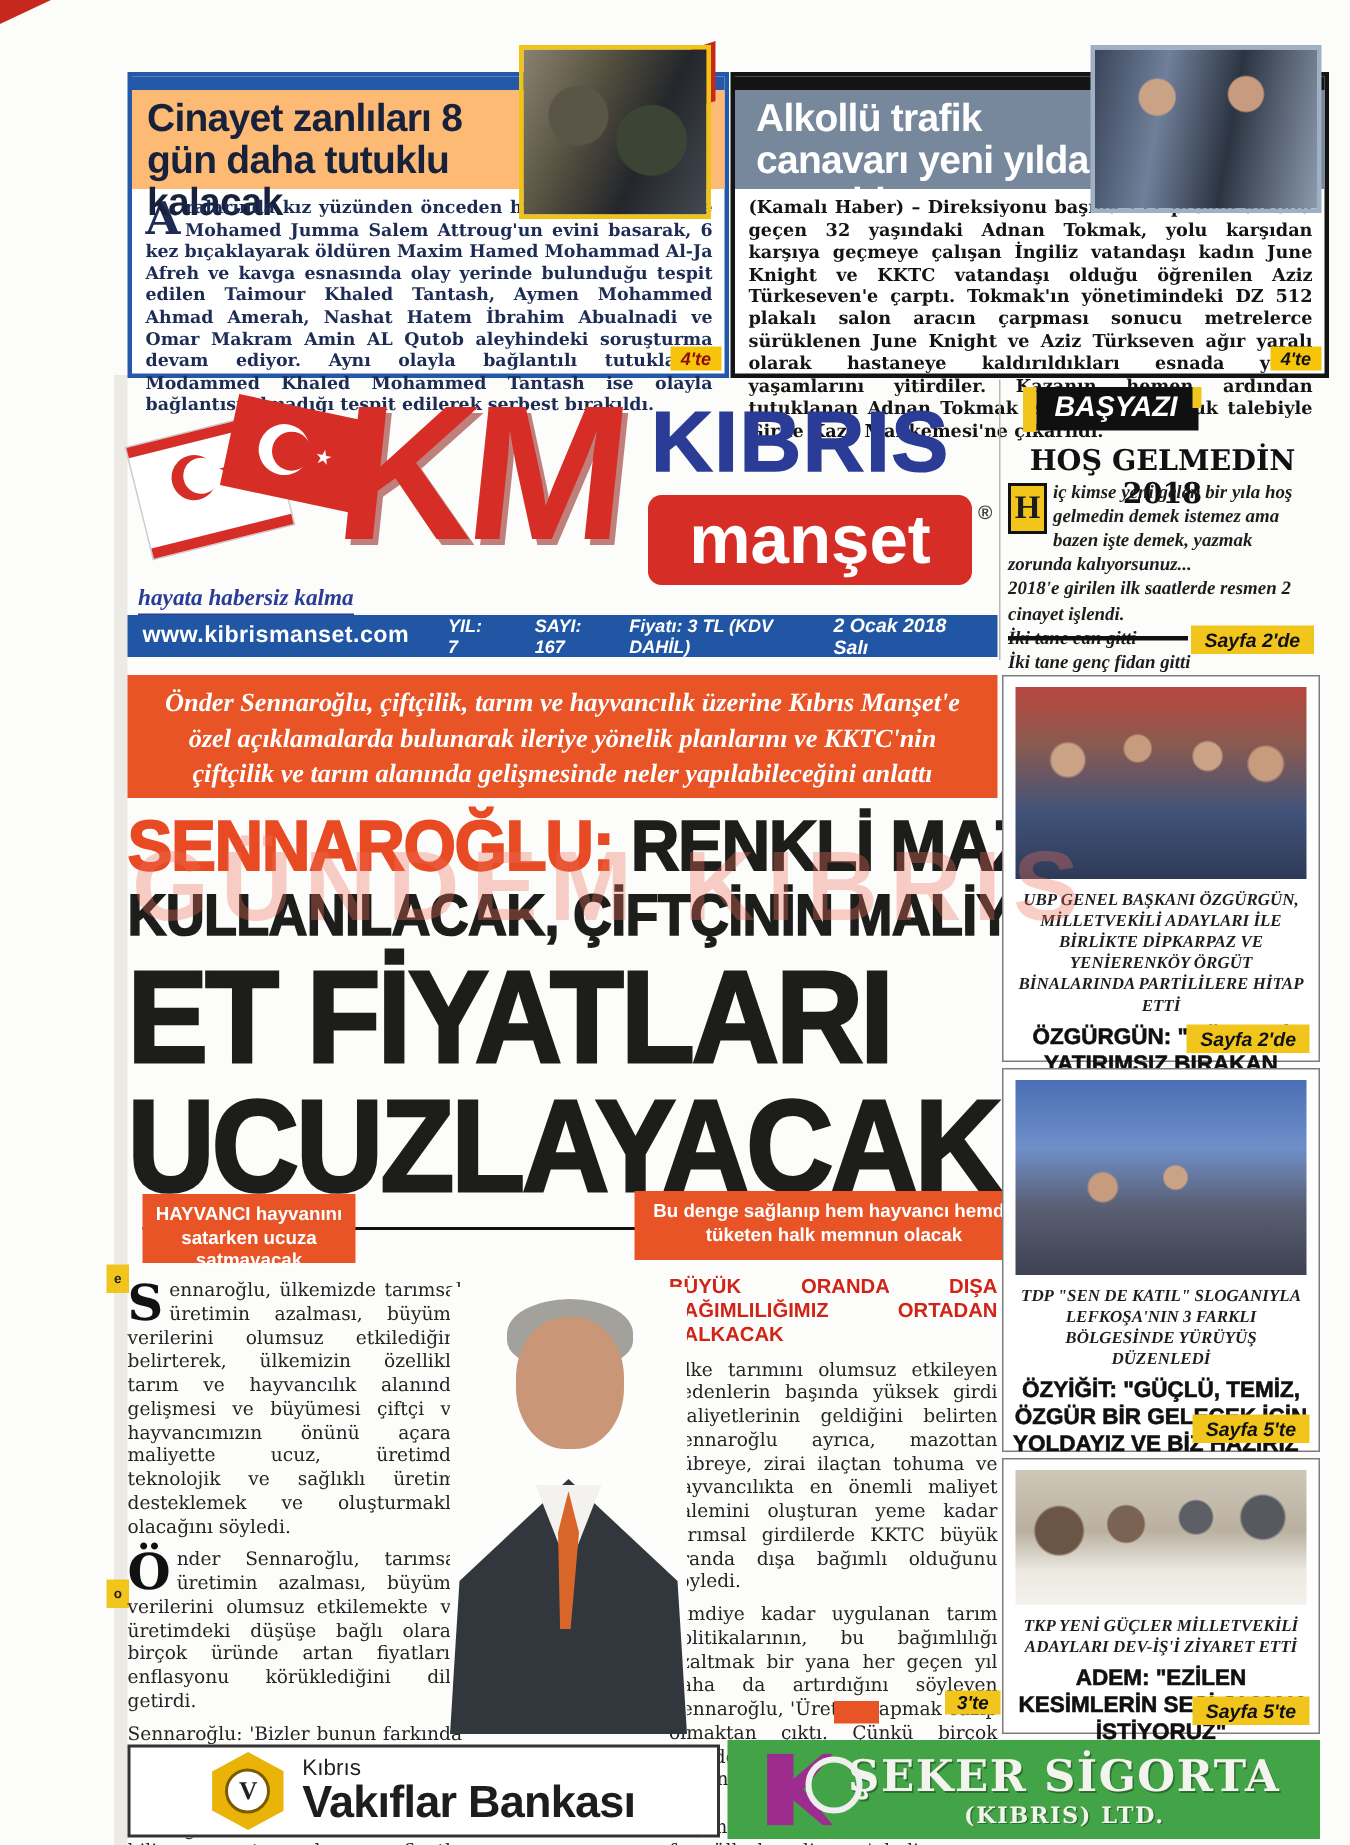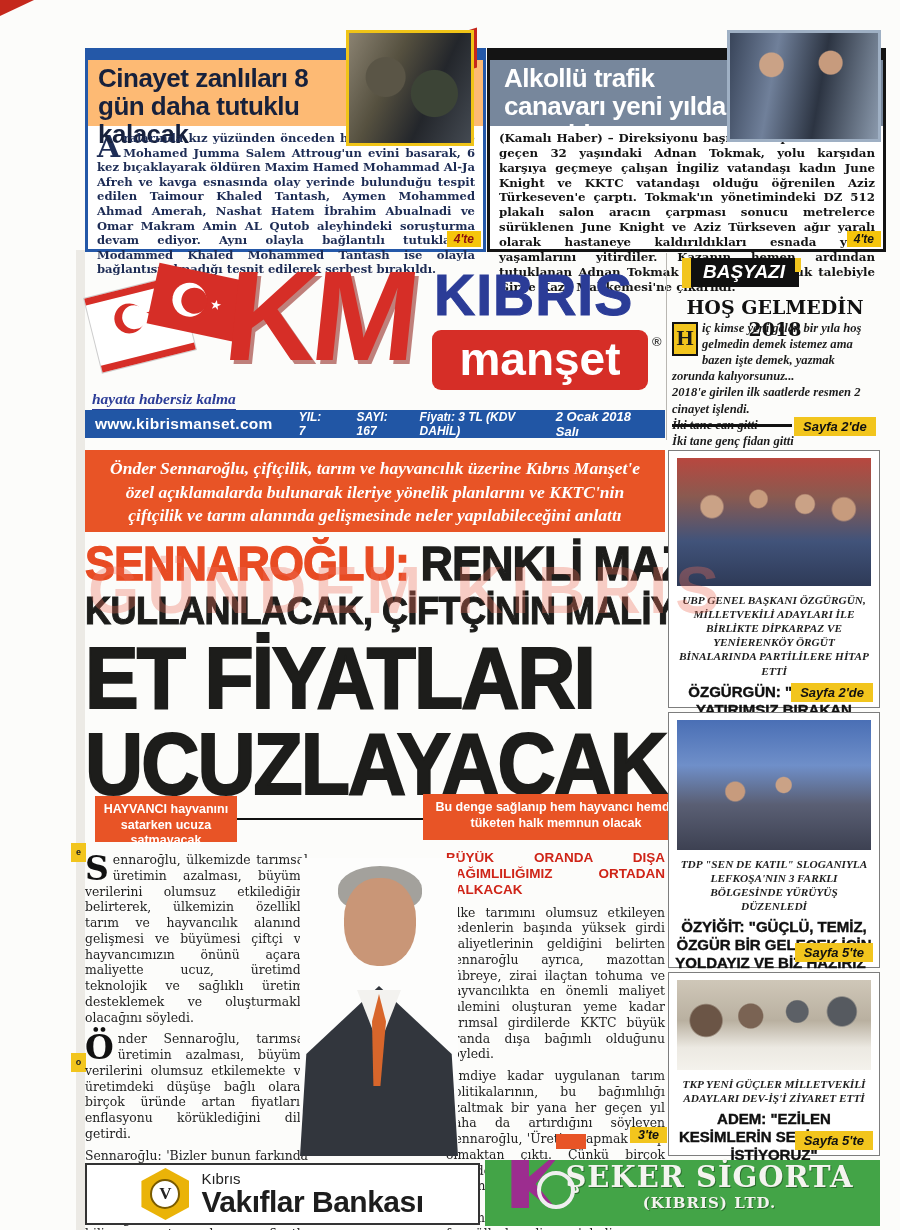--- a/index.html
+++ b/index.html
@@ -183,21 +183,21 @@
     box-sizing:border-box;display:flex;align-items:center;justify-content:center;gap:12px;}
   .vakif-logo{width:48px;height:52px;background:#eab308;
     clip-path:polygon(50% 0,100% 25%,100% 75%,50% 100%,0 75%,0 25%);
     display:flex;align-items:center;justify-content:center;}
   .vakif-inner{width:26px;height:26px;border-radius:50%;background:#fff;border:2px solid #7a5b00;
     font-family:"Liberation Serif",serif;font-weight:bold;font-size:17px;color:#222;
     text-align:center;line-height:26px;}
   .vakif-line1{font-size:15px;color:#222;margin-bottom:-2px;}
   .vakif-line2{font-size:30px;font-weight:bold;color:#1d1d1d;letter-spacing:-0.5px;}
   .ad-seker{left:485px;top:1160px;width:395px;height:66px;background:#43a447;
-    display:flex;align-items:flex-start;justify-content:center;gap:10px;}
+    display:flex;align-items:center;justify-content:center;gap:10px;}
   .seker-logo{width:44px;height:48px;background:#9c2d8f;
     clip-path:polygon(0 0,40% 0,40% 35%,85% 0,100% 0,55% 50%,100% 100%,85% 100%,40% 65%,40% 100%,0 100%);
     position:relative;}
   .seker-ring{position:absolute;left:52px;top:1171px;width:30px;height:30px;border:4px solid #efefef;
     border-radius:50%;z-index:2;}
   .seker-texts{text-align:center;font-family:"DejaVu Serif","Liberation Serif",serif;color:#f4f4ef;}
   .seker-line1{font-size:29px;font-weight:bold;letter-spacing:1px;text-shadow:1px 1px 0 #2c6e2f;}
   .seker-line2{font-size:15px;font-weight:bold;letter-spacing:1px;text-shadow:1px 1px 0 #2c6e2f;}
 </style>
 </head>

